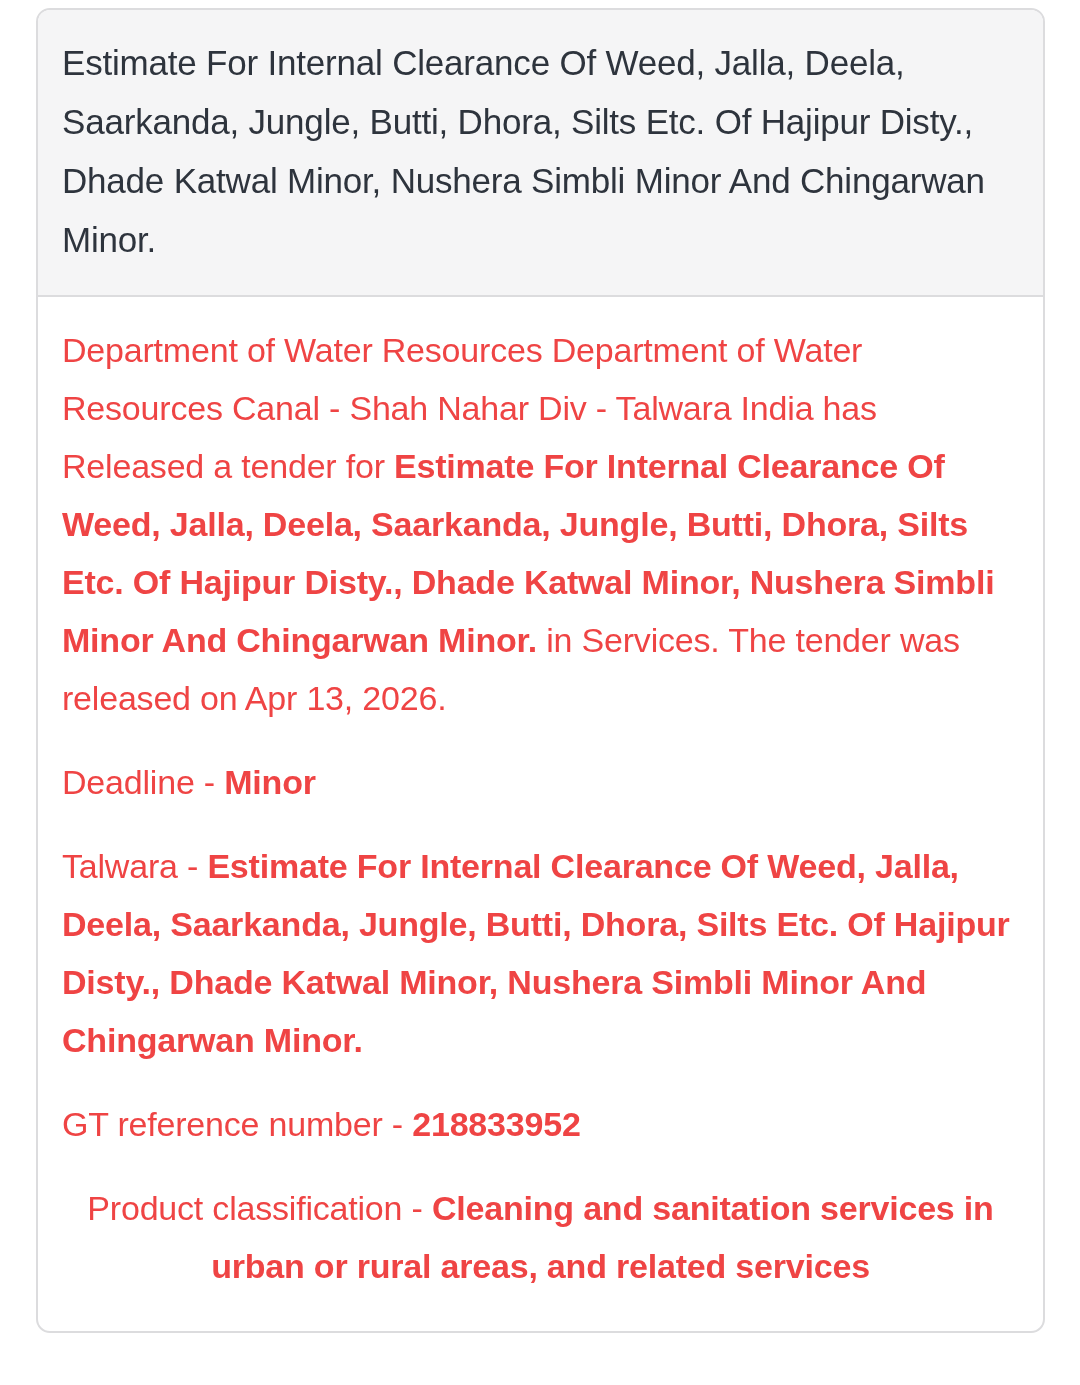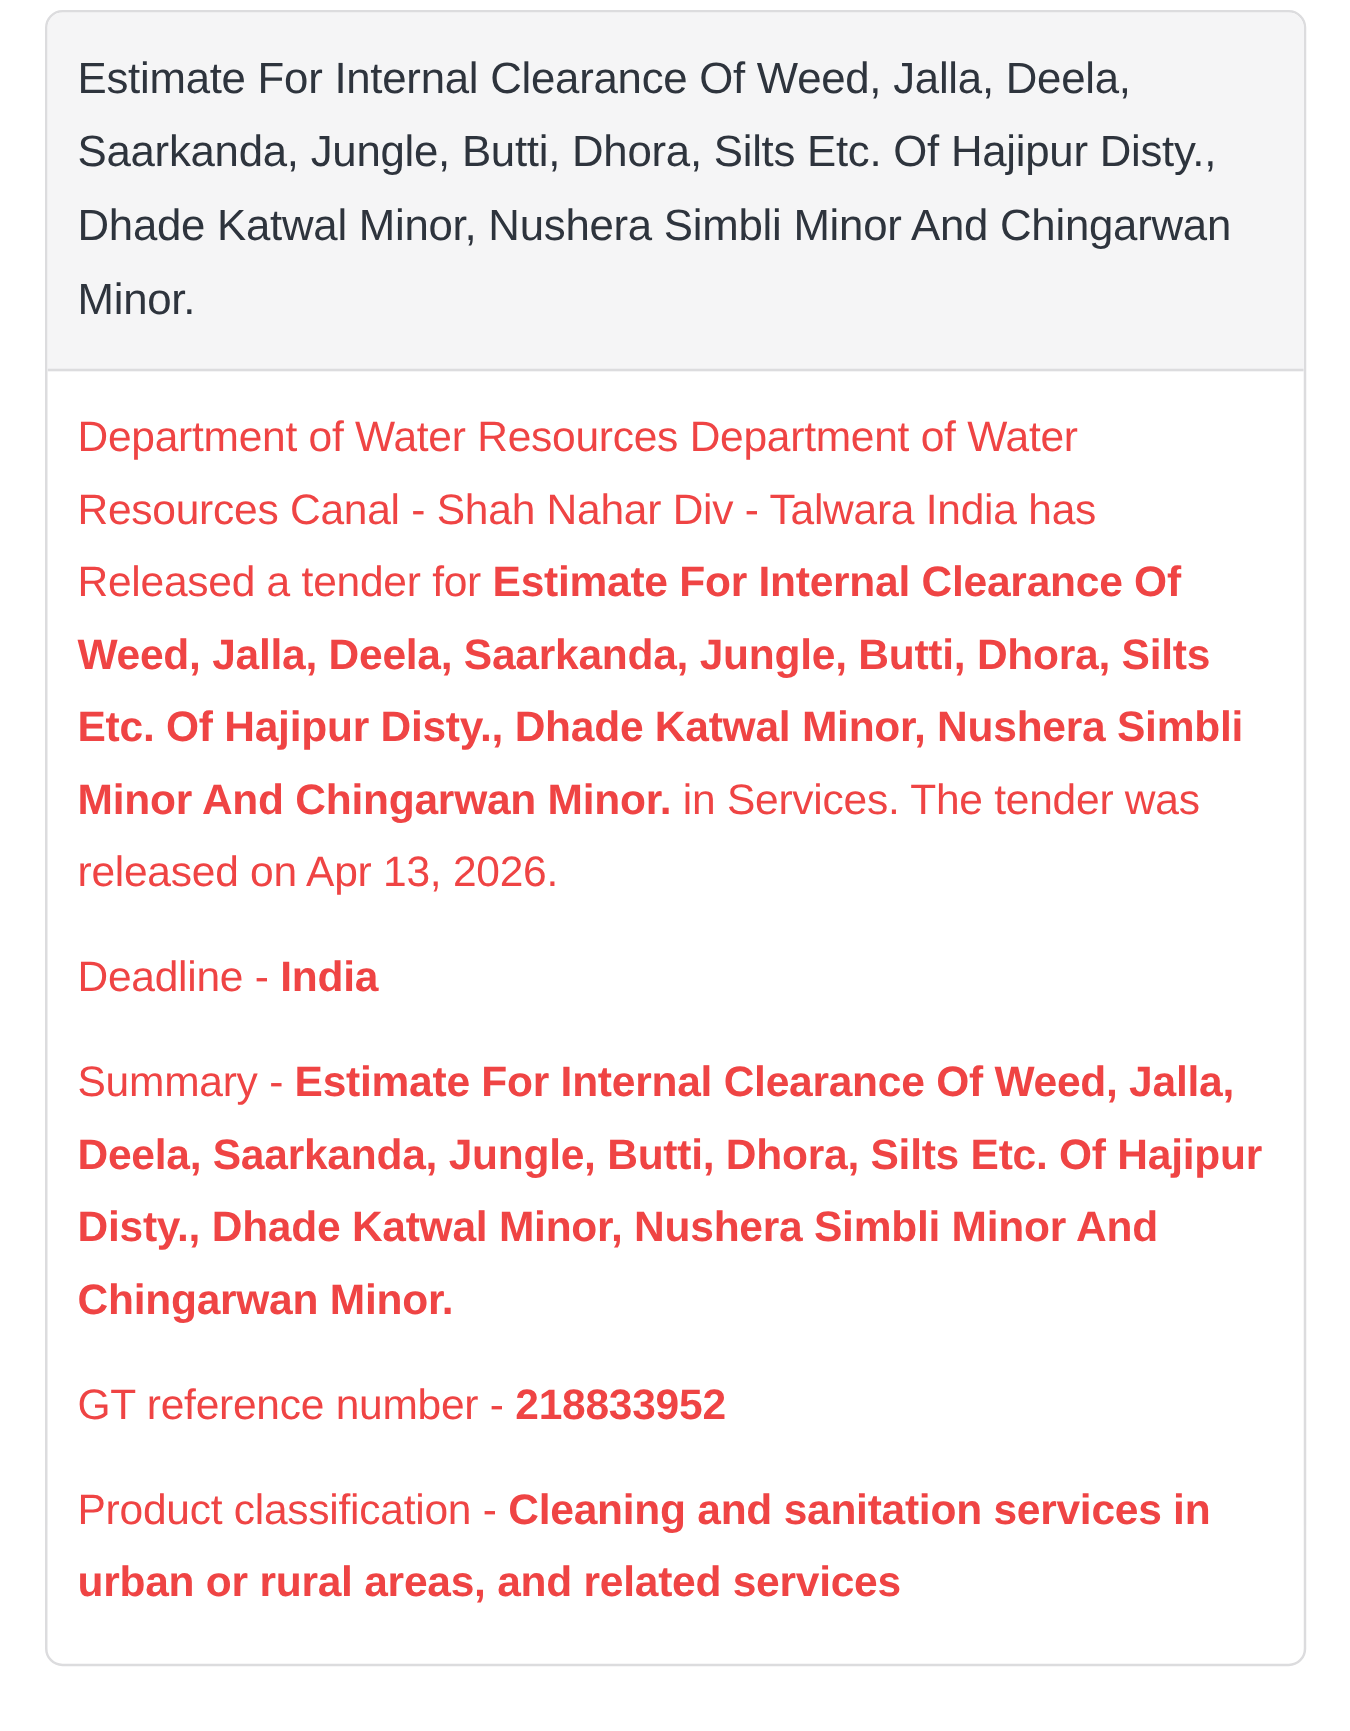--- a/index.html
+++ b/index.html
@@ -44,34 +44,35 @@
   .card-body p {
     margin: 0 0 26px 0;
     font-size: 34px;
     line-height: 58px;
     font-weight: 400;
     letter-spacing: -0.2px;
     color: #ef4444;
   }
   .card-body p:last-child {
     margin-bottom: 0;
+    text-align: center;
   }
   .card-body b {
     font-weight: 700;
   }
 </style>
 </head>
 <body>
 
 <div class="page">
   <section class="card">
     <header class="card-header">
       <h1>Estimate For Internal Clearance Of Weed, Jalla, Deela, Saarkanda, Jungle, Butti, Dhora, Silts Etc. Of Hajipur Disty., Dhade Katwal Minor, Nushera Simbli Minor And Chingarwan Minor.</h1>
     </header>
     <div class="card-body">
         <p><span>Department of Water Resources Department of Water Resources Canal - Shah Nahar Div - Talwara India has Released a tender for </span><b>Estimate For Internal Clearance Of Weed, Jalla, Deela, Saarkanda, Jungle, Butti, Dhora, Silts Etc. Of Hajipur Disty., Dhade Katwal Minor, Nushera Simbli Minor And Chingarwan Minor.</b><span> in Services. The tender was released on Apr 13, 2026.</span></p>
-        <p><span>Deadline - </span><b>India</b></p>
-        <p><span>Summary - </span><b>Estimate For Internal Clearance Of Weed, Jalla, Deela, Saarkanda, Jungle, Butti, Dhora, Silts Etc. Of Hajipur Disty., Dhade Katwal Minor, Nushera Simbli Minor And Chingarwan Minor.</b></p>
+        <p><span>Deadline - </span><b>Minor</b></p>
+        <p><span>Talwara - </span><b>Estimate For Internal Clearance Of Weed, Jalla, Deela, Saarkanda, Jungle, Butti, Dhora, Silts Etc. Of Hajipur Disty., Dhade Katwal Minor, Nushera Simbli Minor And Chingarwan Minor.</b></p>
         <p><span>GT reference number - </span><b>218833952</b></p>
         <p><span>Product classification - </span><b>Cleaning and sanitation services in urban or rural areas, and related services</b></p>
       </div>
   </section>
 </div>
 
 </body></html>

